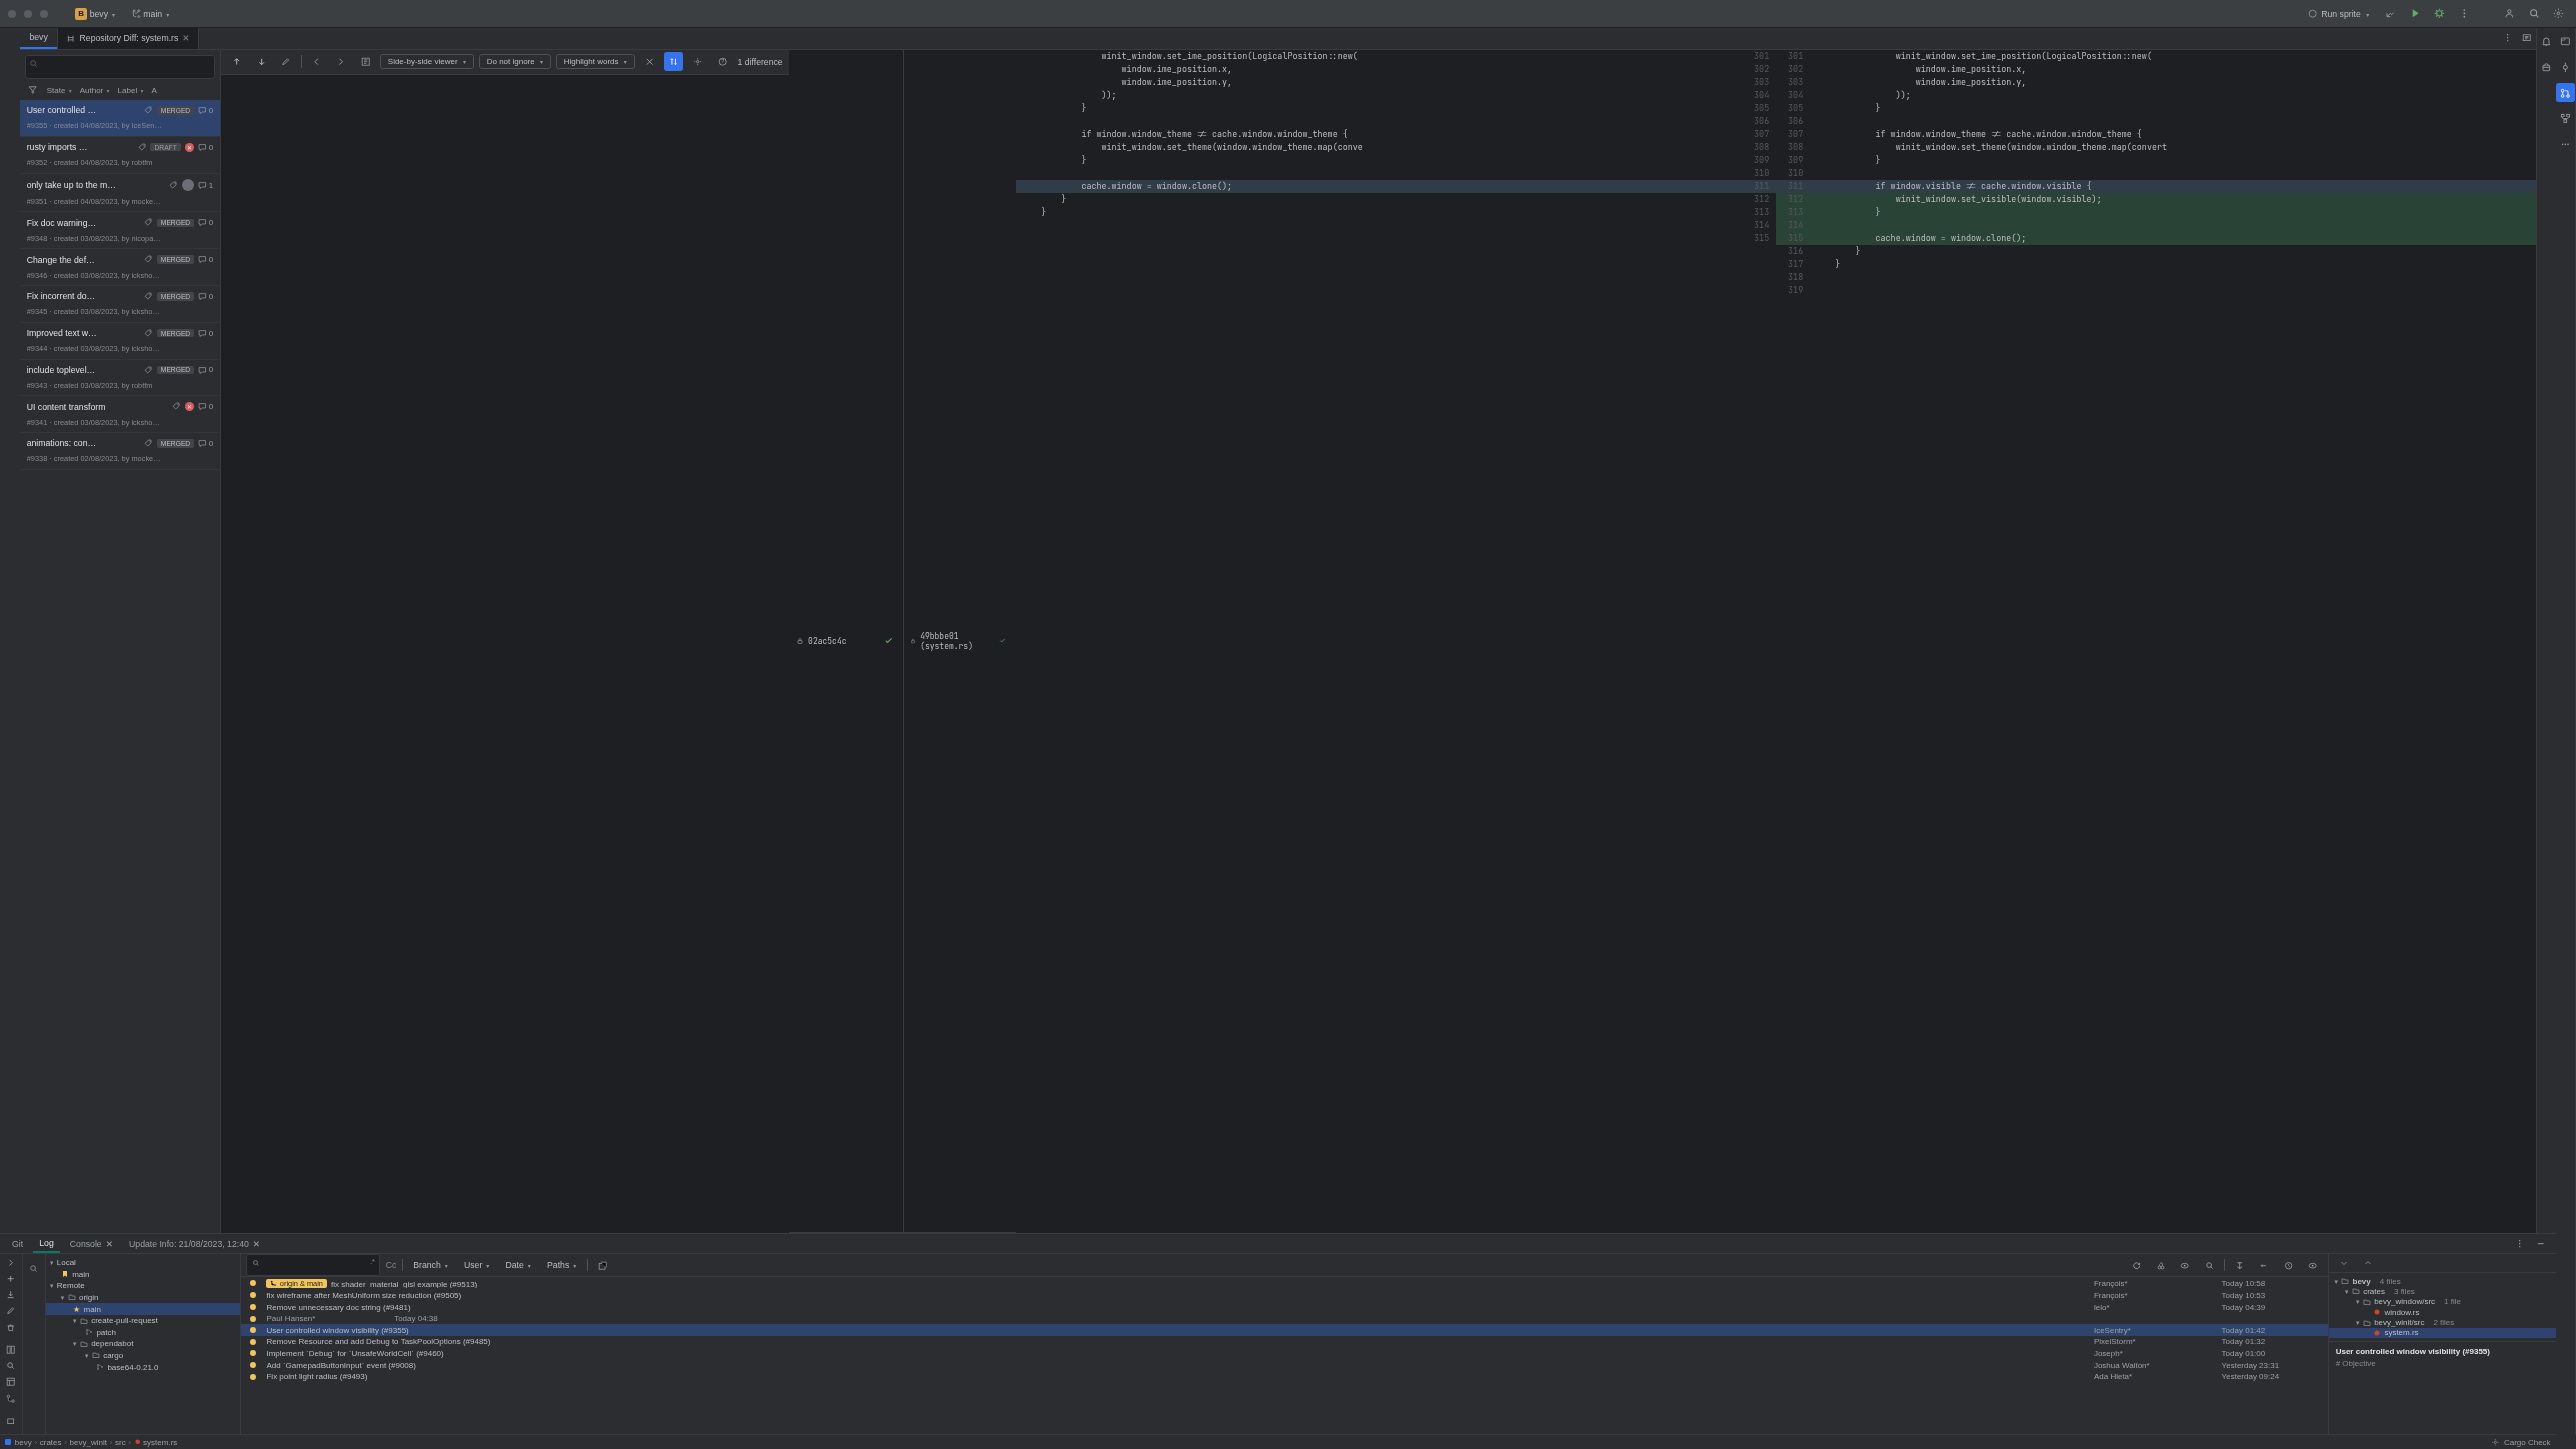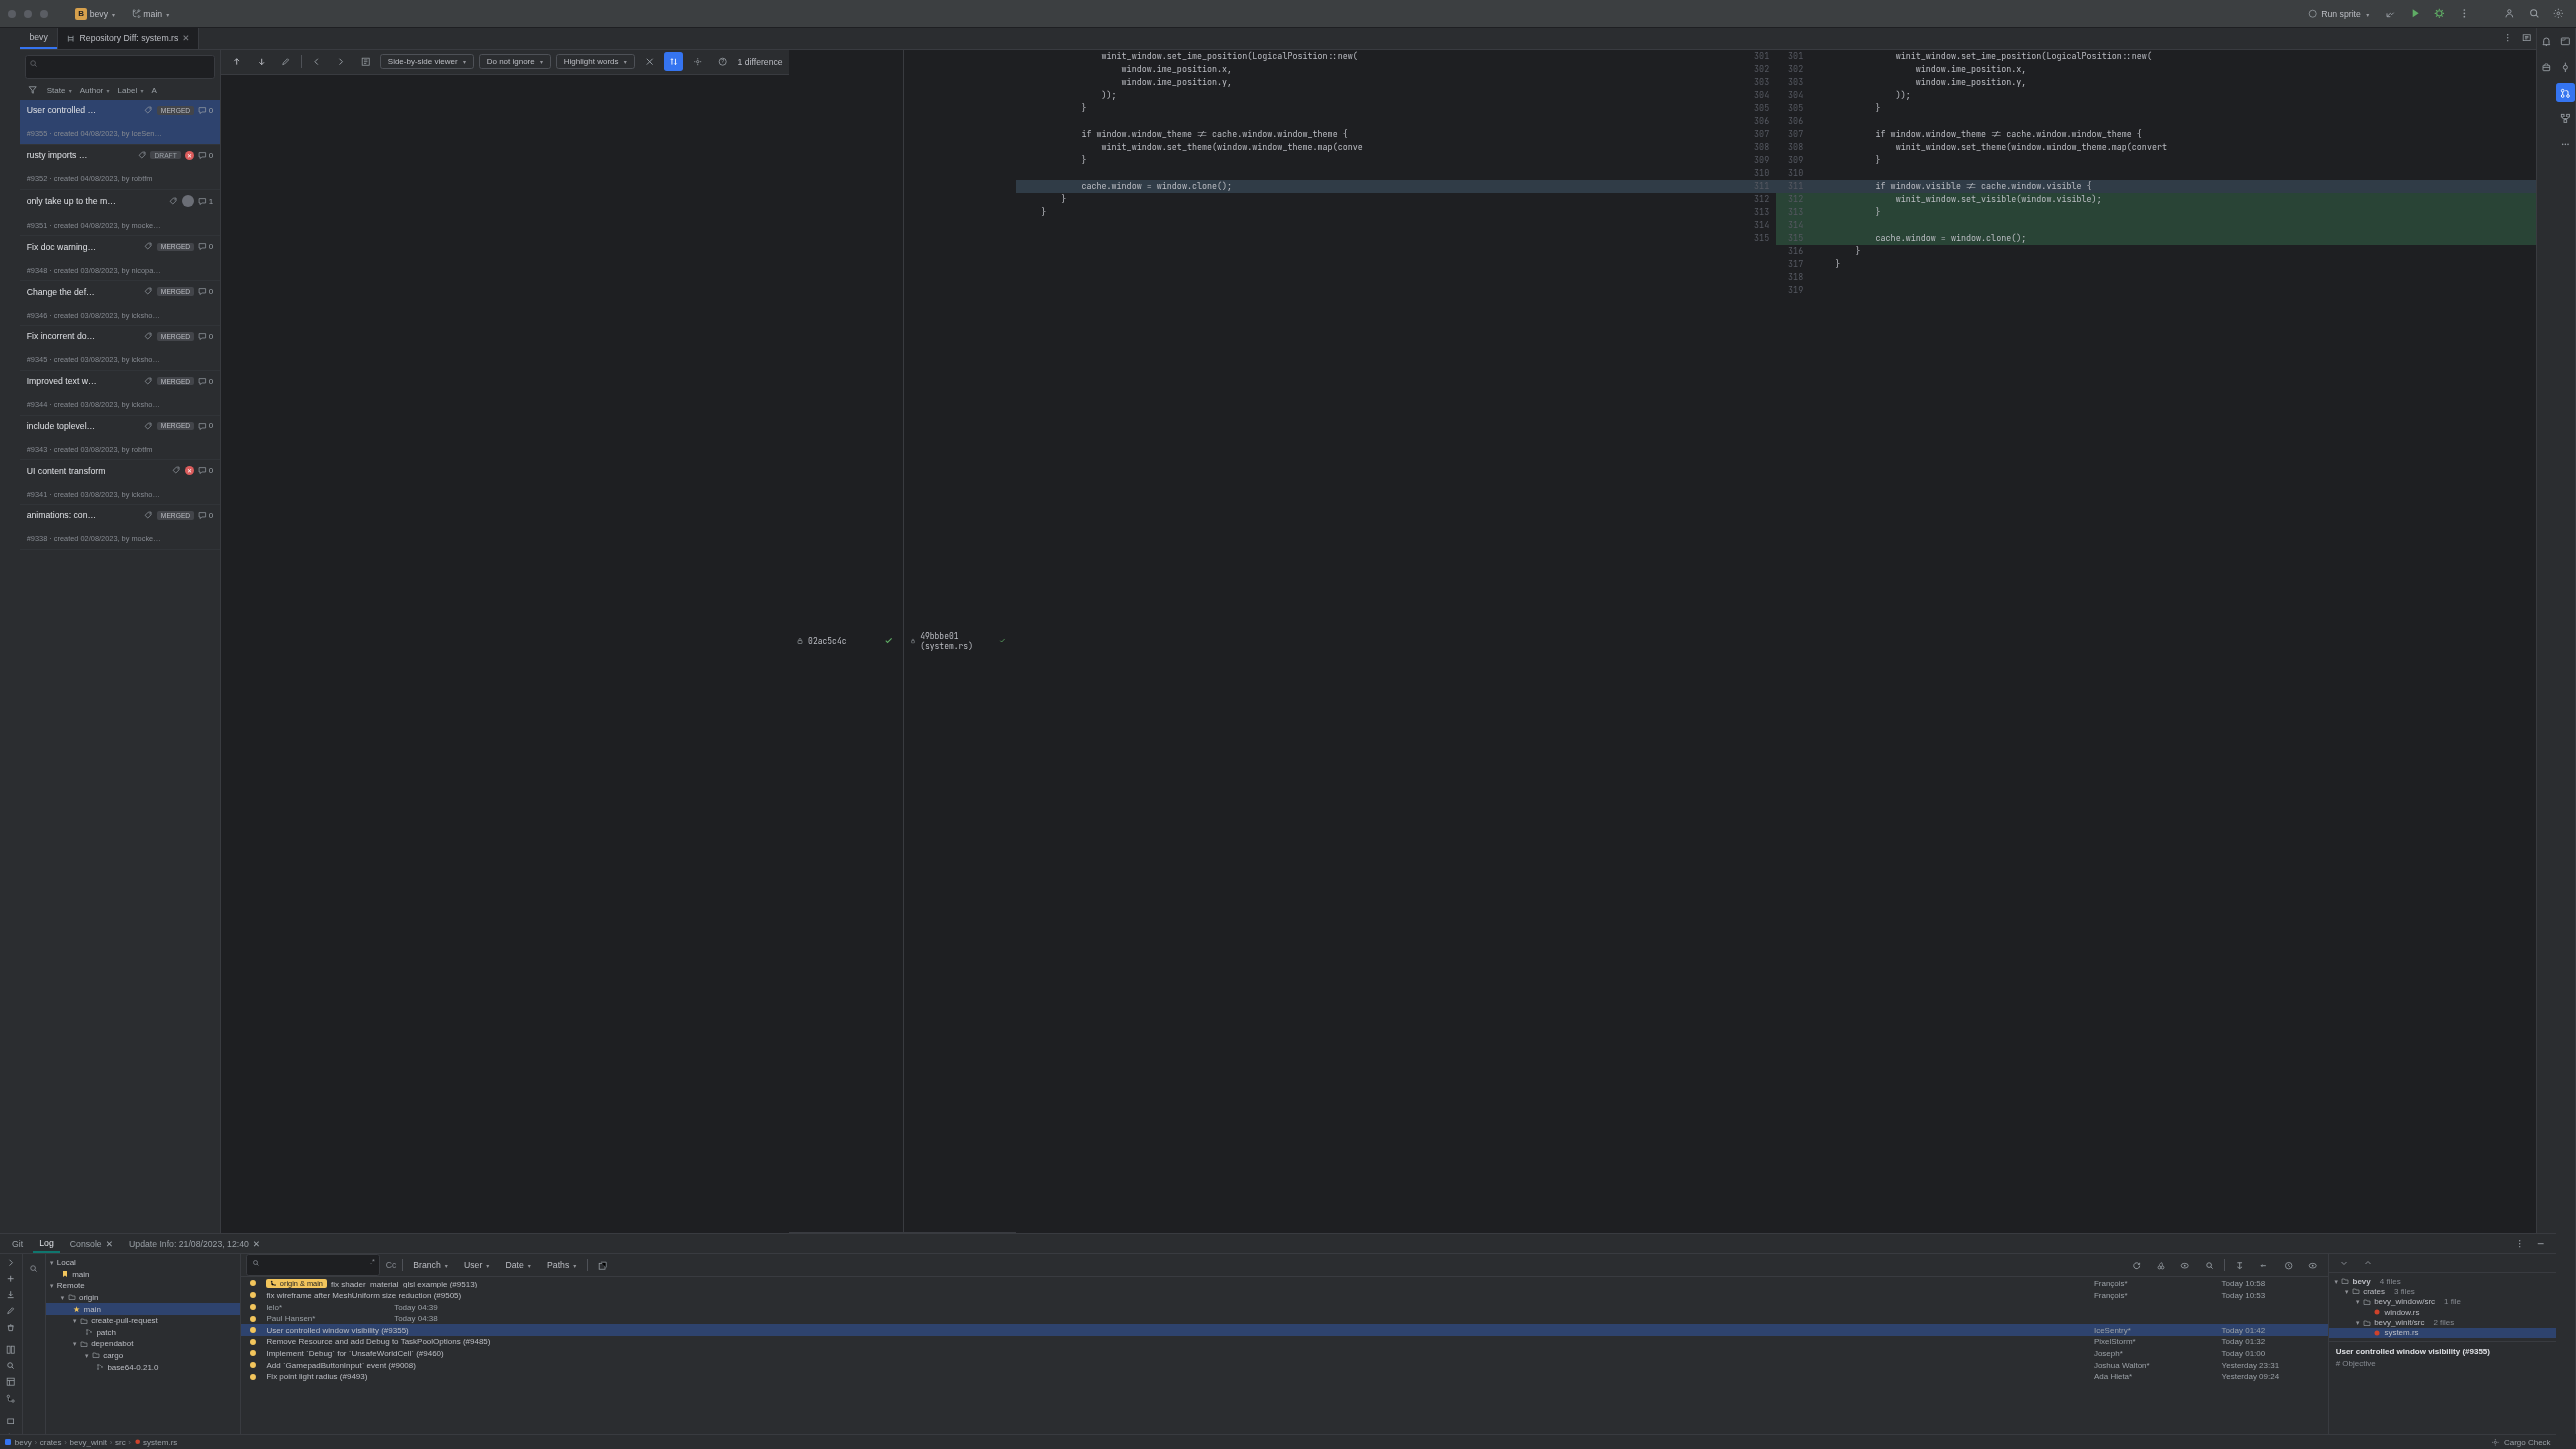--- a/index.html
+++ b/index.html
@@ -38,21 +38,21 @@
 .left-search-wrap .sicon { position: absolute; left: 9.4px; top: 9.4px; opacity: 0.6; }
 .filter-row { padding: 0 6.7px 4px; display: flex; gap: 8px; align-items: center; color: #9aa0a6; font-size: 8px; }
 .filter-row .f { display: flex; align-items: center; gap: 2px; }
 .pr-scroll { flex: 1; overflow-y: auto; }
 .pr-item { padding: 5.4px 6.7px; border-bottom: 0.7px solid #313438; cursor: pointer; }
 .pr-item.sel { background: #2e436e; }
 .pr-row1 { display: flex; align-items: center; gap: 4px; }
 .pr-title { flex: 1; min-width: 0; overflow: hidden; text-overflow: ellipsis; white-space: nowrap; color: #dfe1e5; }
 .badge-merged { background: #43454a; color: #bcbec4; font-size: 6.7px; padding: 0.7px 4px; border-radius: 2px; }
 .badge-draft { background: #43454a; color: #9aa0a6; font-size: 6.7px; padding: 0.7px 4px; border-radius: 2px; }
-.pr-row2 { color: #868a91; font-size: 7.4px; margin-top: 14px; overflow: hidden; text-overflow: ellipsis; white-space: nowrap; }
+.pr-row2 { color: #868a91; font-size: 7.4px; margin-top: 6px; overflow: hidden; text-overflow: ellipsis; white-space: nowrap; }
 .pr-comments { display: flex; align-items: center; gap: 2px; color: #9aa0a6; font-size: 8px; }
 .red-dot { width: 9.4px; height: 9.4px; border-radius: 50%; background: #db5c5c; display: inline-flex; align-items: center; justify-content: center; color: #fff; font-size: 6px; }
 .avatar { width: 12px; height: 12px; border-radius: 50%; background: #6b6e76; }
 
 
 .diff-toolbar { height: 25.5px; display: flex; align-items: center; gap: 5.4px; padding: 0 6.7px; border-bottom: 0.7px solid #393b40; background: #2b2d30; }
 .diff-toolbar .combo { background: #2b2d30; border: 0.7px solid #4e5157; border-radius: 2.7px; padding: 2px 6.7px; display: flex; align-items: center; gap: 4px; font-size: 8px; }
 .diff-count { margin-left: auto; color: #bcbec4; }
 .lock-row { display: flex; border-bottom: 0.7px solid #393b40; font-family: "JetBrains Mono", monospace; font-size: 8px; background: #1e1f22; }
 .lock-cell { width: 50%; padding: 2.7px 6.7px; display: flex; align-items: center; gap: 4px; }
@@ -1005,20 +1005,21 @@
                 <span class="graph-dot-cell"></span>
               </span>
               <span class="commit-msg">fix wireframe after MeshUniform size reduction (#9505)</span>
               <span class="commit-auth">François*</span>
               <span class="commit-date">Today 10:53</span>
             </div>
             <div class="commit-row">
               <span class="graph-cell">
                 <span class="graph-dot-cell"></span>
               </span>
+              <span class="commit-msg">Remove unnecessary doc string (#9481)</span>
               <span class="commit-auth">lelo*</span>
               <span class="commit-date">Today 04:39</span>
             </div>
             <div class="commit-row">
               <span class="graph-cell">
                 <span class="graph-dot-cell"></span>
               </span>
               <span class="commit-auth">Paul Hansen*</span>
               <span class="commit-date">Today 04:38</span>
             </div>

